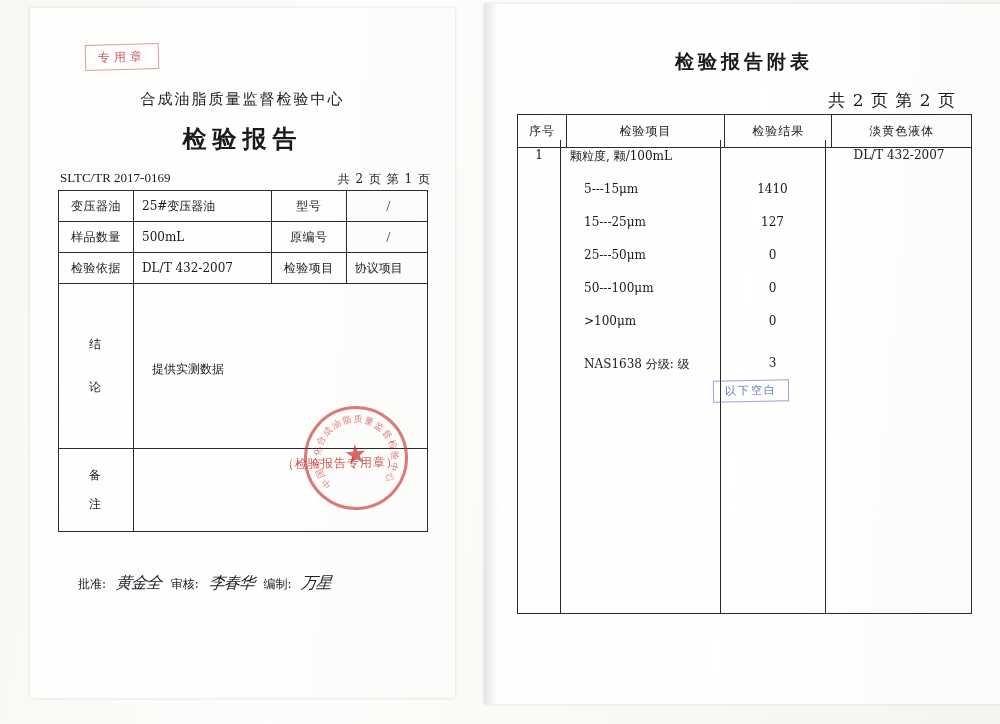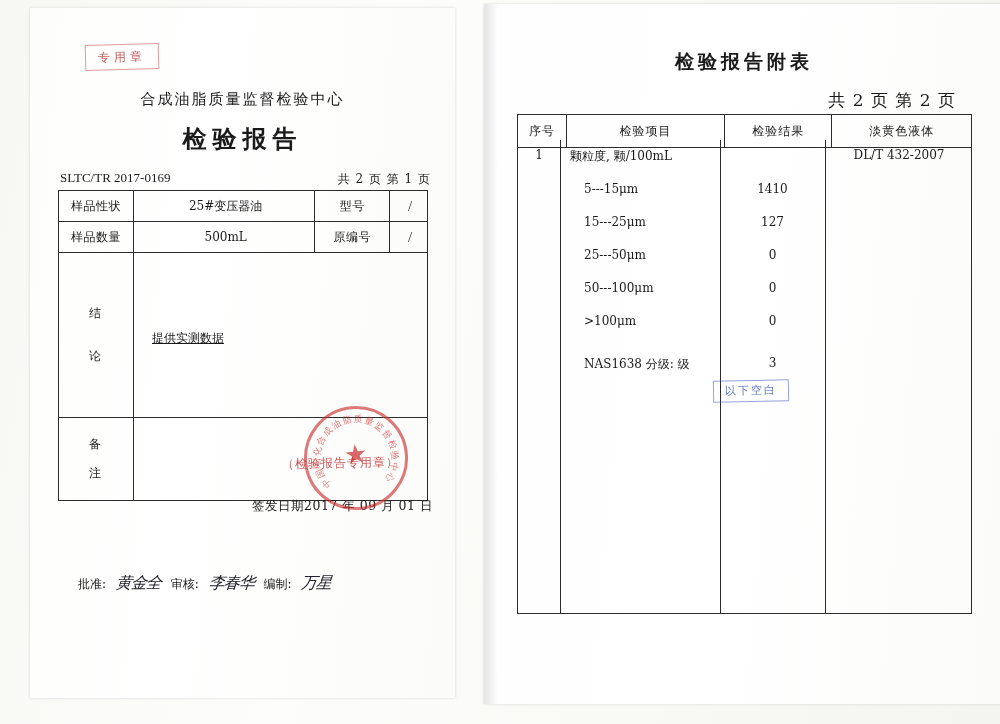--- a/index.html
+++ b/index.html
@@ -148,25 +148,25 @@
     z-index: 20;
   }
   #info-table td {
     border: 1px solid #2b2b2b;
     padding: 4px 5px;
     height: 22px;
     vertical-align: middle;
     background: transparent;
   }
   .lbl { width: 64px; text-align: center; letter-spacing: 0.5px; white-space: nowrap;}
-  .val { padding-left: 8px !important; text-align: center; }
+  .val { padding-left: 8px !important; }
   .slash { text-align:center; font-size:15px; color:#333; font-family:"Liberation Serif",serif;}
   .tall-cell { height: 74px; vertical-align: middle; }
   .concl-lbl { text-align:center; letter-spacing: 2px; }
-  #concl-text { padding-left: 18px !important; vertical-align: top; padding-top: 10px !important; text-decoration: underline;}
+  #concl-text { padding-left: 18px !important; vertical-align: top; padding-top: 10px !important;}
 
   
   #seal {
     position: absolute;
     left: 274px;
     top: 398px;
     width: 104px;
     height: 104px;
     border: 3px solid rgba(200,40,40,0.62);
     border-radius: 50%;
@@ -332,30 +332,36 @@
 
     <div class="doc-head" id="doc-title">检验报告</div>
     <div class="doc-head" id="org-line2">合成油脂质量监督检验中心</div>
 
     <div id="report-no">SLTC/TR 2017-0169</div>
     <div id="page-count-left">共 2 页   第 1 页</div>
 
     <table id="info-table">
       <tbody>
           <tr>
-        <td class="lbl">样品性状</td>
+        <td class="lbl">变压器油</td>
         <td class="val">25#变压器油</td>
         <td class="lbl">型号</td>
         <td class="val slash">/</td>
       </tr>
       <tr>
         <td class="lbl">样品数量</td>
         <td class="val">500mL</td>
         <td class="lbl">原编号</td>
         <td class="val slash">/</td>
+      </tr>
+      <tr>
+        <td class="lbl">检验依据</td>
+        <td class="val">DL/T 432-2007</td>
+        <td class="lbl">检验项目</td>
+        <td class="val">协议项目</td>
       </tr>
       <tr>
         <td class="lbl concl-lbl tall-cell" style="height:150px">
           <div>结</div>
           <div style="height:26px"></div>
           <div>论</div>
         </td>
         <td colspan="3" id="concl-text" class="tall-cell" style="height:150px">提供实测数据</td>
       </tr>
       <tr>
@@ -385,21 +391,20 @@
           <span style="transform: rotate(41.6667deg) translate(0px, -40px) rotate(0deg) translate(-4px, -5px);">监</span>
           <span style="transform: rotate(58.3333deg) translate(0px, -40px) rotate(0deg) translate(-4px, -5px);">督</span>
           <span style="transform: rotate(75deg) translate(0px, -40px) rotate(0deg) translate(-4px, -5px);">检</span>
           <span style="transform: rotate(91.6667deg) translate(0px, -40px) rotate(0deg) translate(-4px, -5px);">验</span>
           <span style="transform: rotate(108.333deg) translate(0px, -40px) rotate(0deg) translate(-4px, -5px);">中</span>
           <span style="transform: rotate(125deg) translate(0px, -40px) rotate(0deg) translate(-4px, -5px);">心</span>
         </div>
     </div>
     <div id="seal-bottom-label">（检验报告专用章）</div>
 
-    <div id="issue-date">签发日期2017 年 09 月 01 日</div>
 
     <div id="signoff-row">
       <span>批准:</span>
       <span class="handwrite">黄金全</span>
       <span>审核:</span>
       <span class="handwrite">李春华</span>
       <span>编制:</span>
       <span class="handwrite">万星</span>
     </div>
   </div>

